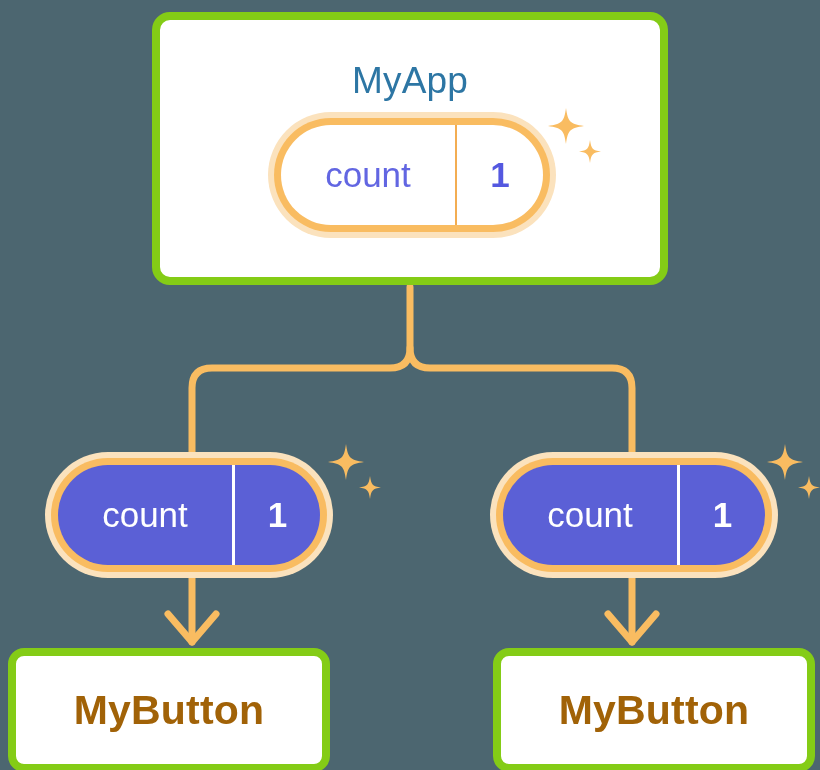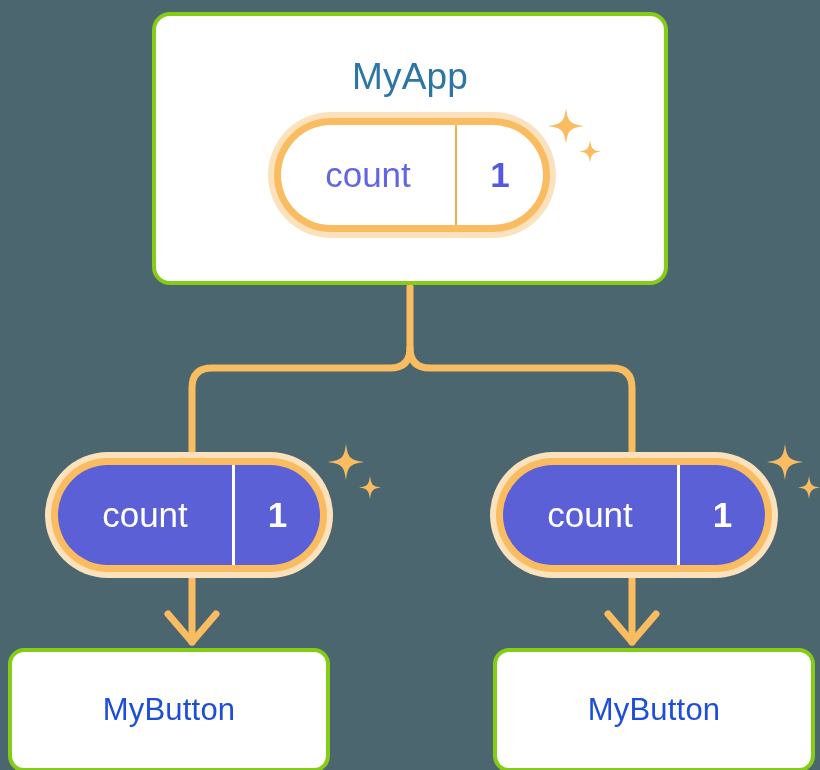--- a/index.html
+++ b/index.html
@@ -27,21 +27,21 @@
     top: 0;
     width: 820px;
     height: 770px;
     pointer-events: none;
   }
 
   
   .card {
     position: absolute;
     background: #ffffff;
-    border: 4px solid #84cc16;
+    border: 8px solid #84cc16;
     border-radius: 16px;
     box-sizing: border-box;
     display: flex;
     align-items: center;
     justify-content: center;
   }
   #app-card {
     left: 152px;
     top: 12px;
     width: 516px;
@@ -67,23 +67,23 @@
   }
   #btn-card-left {
     left: 8px;
     top: 648px;
   }
   #btn-card-right {
     left: 493px;
     top: 648px;
   }
   .btn-label {
-    color: #1d4ed8;
-    font-size: 31px;
-    font-weight: 400;
+    color: #a16207;
+    font-size: 41px;
+    font-weight: 700;
     letter-spacing: 0.2px;
   }
 
   
   .pill {
     position: absolute;
     box-sizing: border-box;
     border-radius: 999px;
     background: #fbe2bd;          
     padding: 6px;

